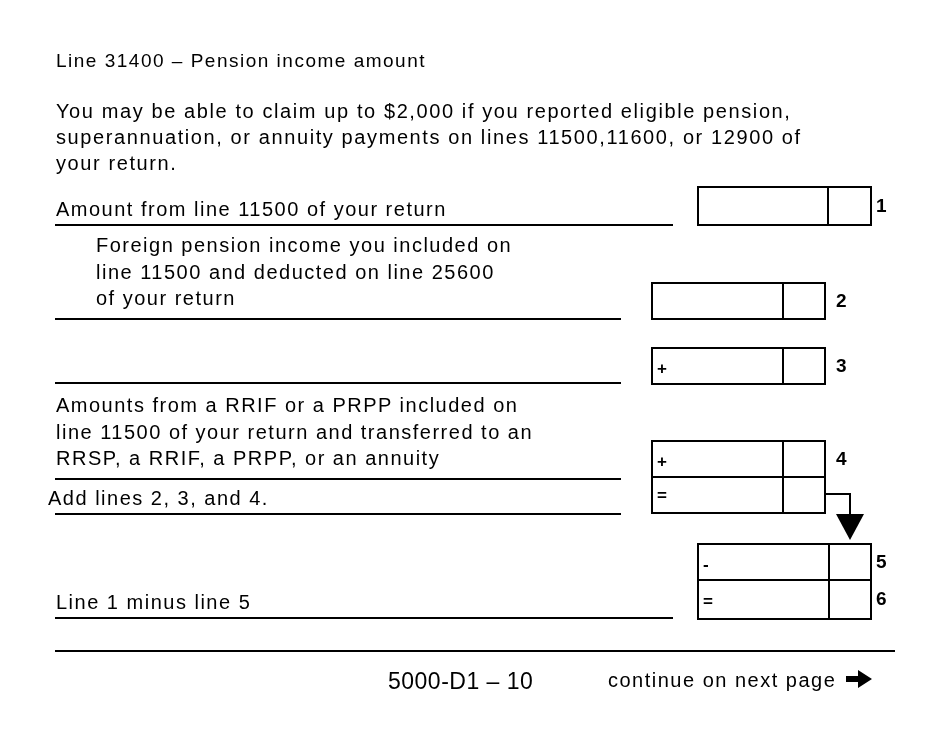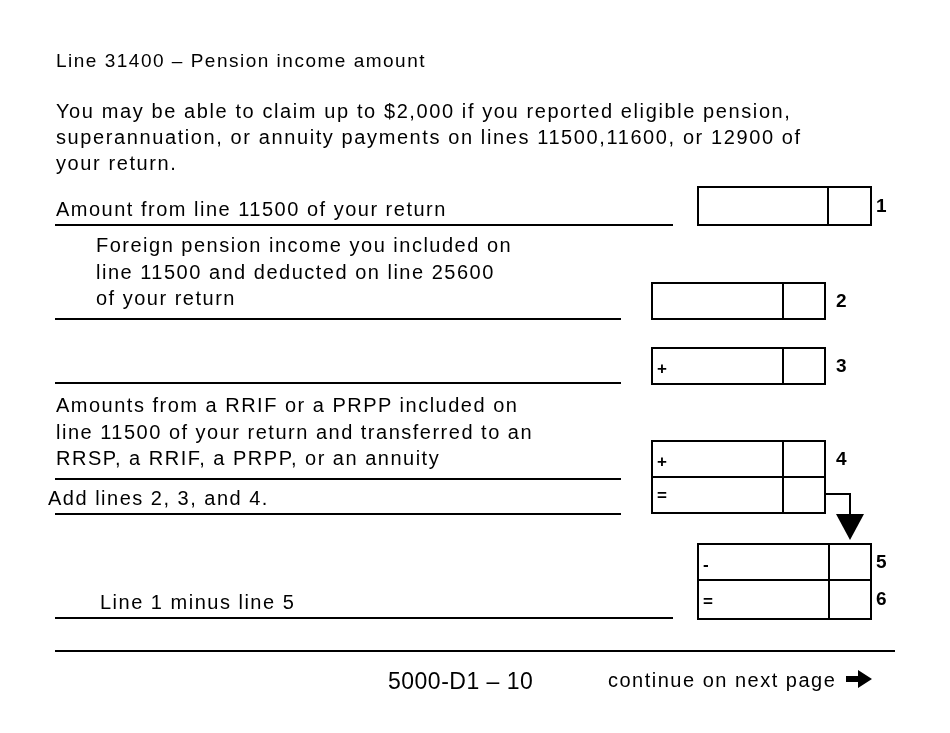--- a/index.html
+++ b/index.html
@@ -92,21 +92,21 @@
 </svg>
 
 <div class="abs box" style="left:697px; top:543px; width:175px; height:38px;">
   <span class="sign" style="top:11px;">-</span>
   <input type="text" style="left: 20px; top: 9px; width: 104px;" value="">
   <div class="cents" style="left:129px;"></div>
   <input type="text" style="left: 135px; top: 9px; width: 34px;" value="">
 </div>
 <div class="abs linenum" style="left:876px; top:551px;">5</div>
 
-<div class="abs label" style="left:56px; top:589px;margin-left:44px;">Line 1 minus line 5</div>
+<div class="abs label" style="left:56px; top:589px;">Line 1 minus line 5</div>
 <div class="abs rule" style="left:55px; top:617px; width:618px;"></div>
 <div class="abs box" style="left:697px; top:579px; width:175px; height:41px;">
   <span class="sign" style="top:12px;">=</span>
   <input type="text" style="left: 20px; top: 10px; width: 104px;" value="">
   <div class="cents" style="left:129px;"></div>
   <input type="text" style="left: 135px; top: 10px; width: 34px;" value="">
 </div>
 <div class="abs linenum" style="left:876px; top:588px;">6</div>
 
 <div class="abs footer-rule"></div>

